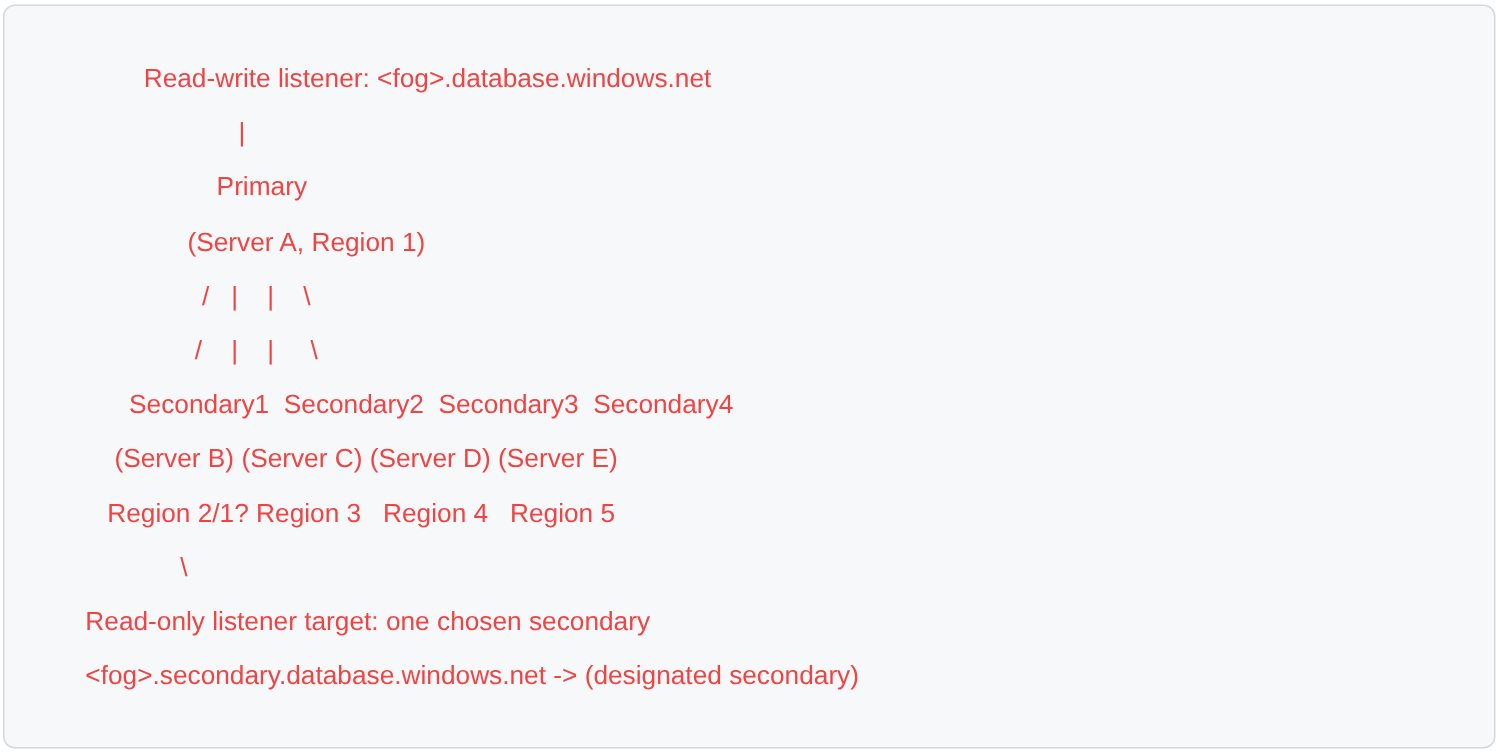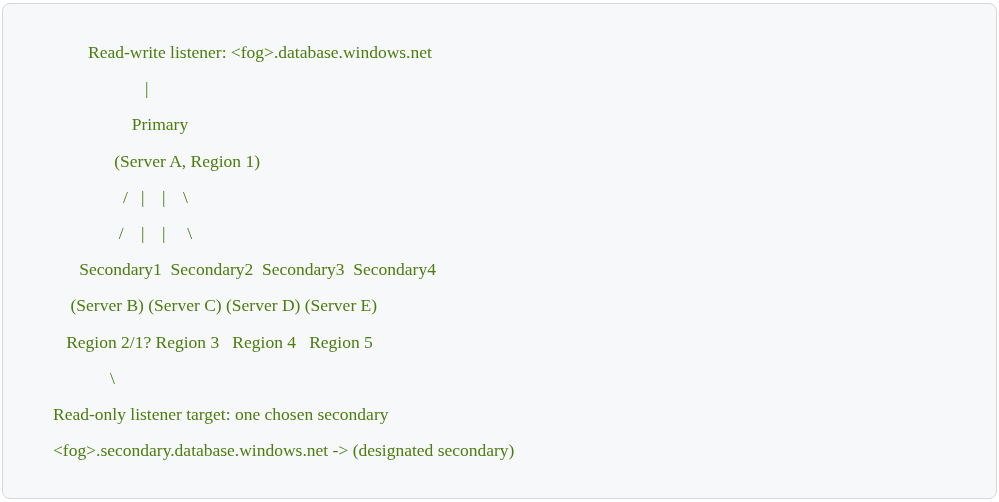--- a/index.html
+++ b/index.html
@@ -17,24 +17,24 @@
     width: 995px;
     height: 496px;
     background: #f7f8f9;
     border: 1px solid #d5d8db;
     border-radius: 8px;
     padding: 30px 15px 16px 15px;
     overflow: hidden;
   }
   pre.ascii {
     margin: 0;
-    font-family: Liberation Serif, serif;
+    font-family: Liberation Sans, sans-serif;
     font-size: 17.5px;
     line-height: 36.2px;
-    color: #4d7c0f;
+    color: #ef4444;
     white-space: pre;
   }
 </style>
 </head>
 <body>
 
 <div class="code-block">
   <pre class="ascii">                Read-write listener: &lt;fog&gt;.database.windows.net
                              |
                           Primary

